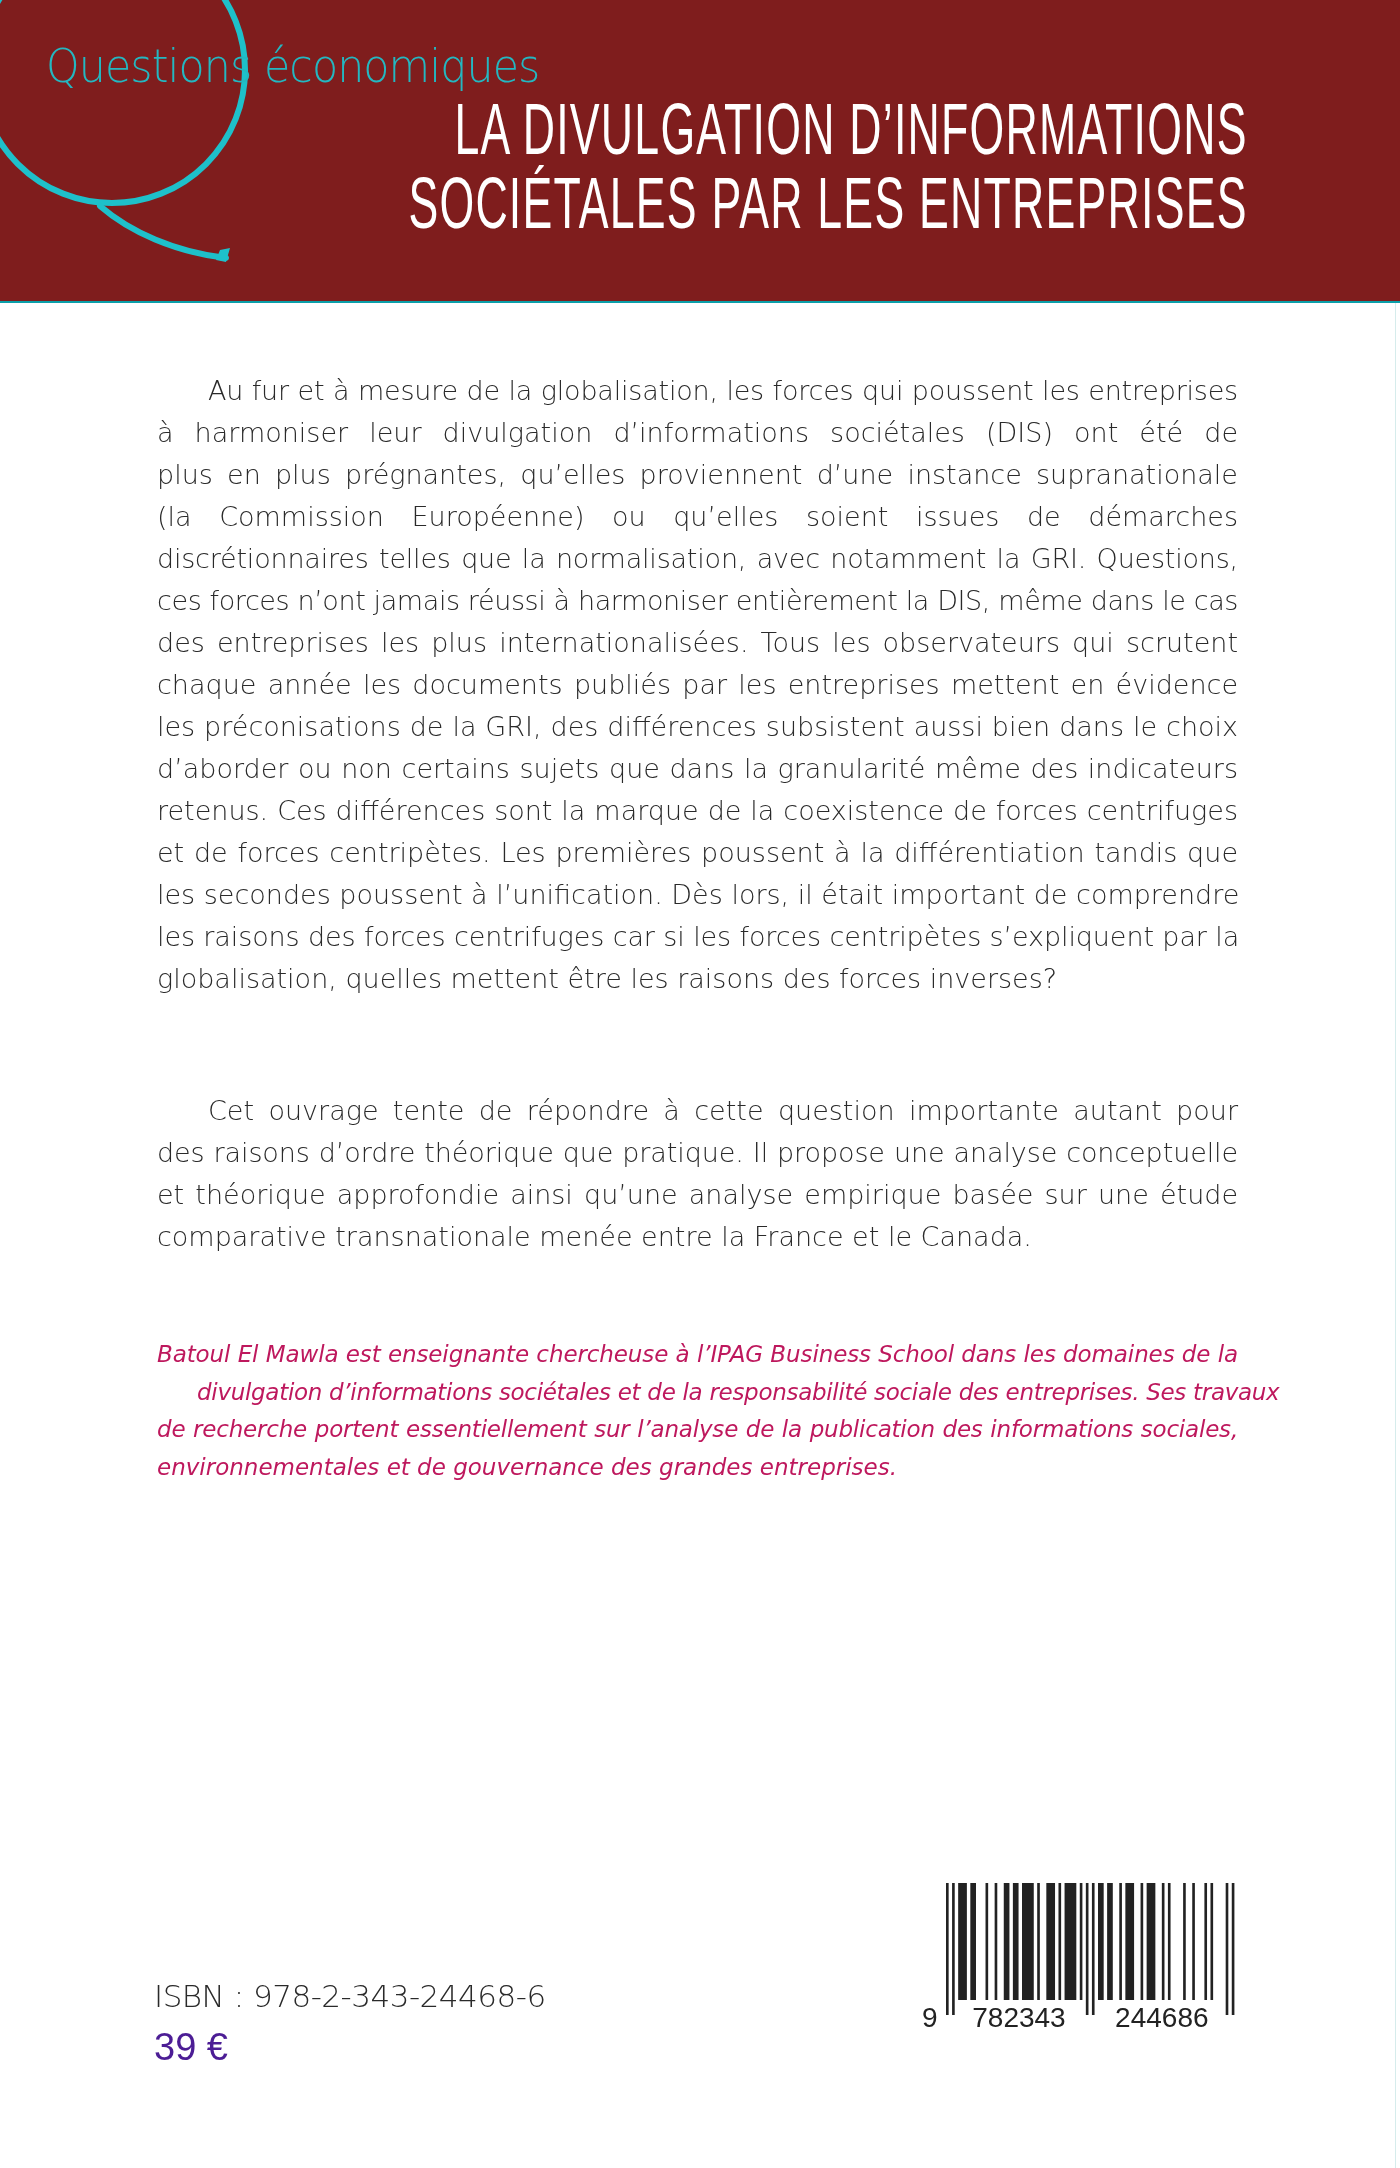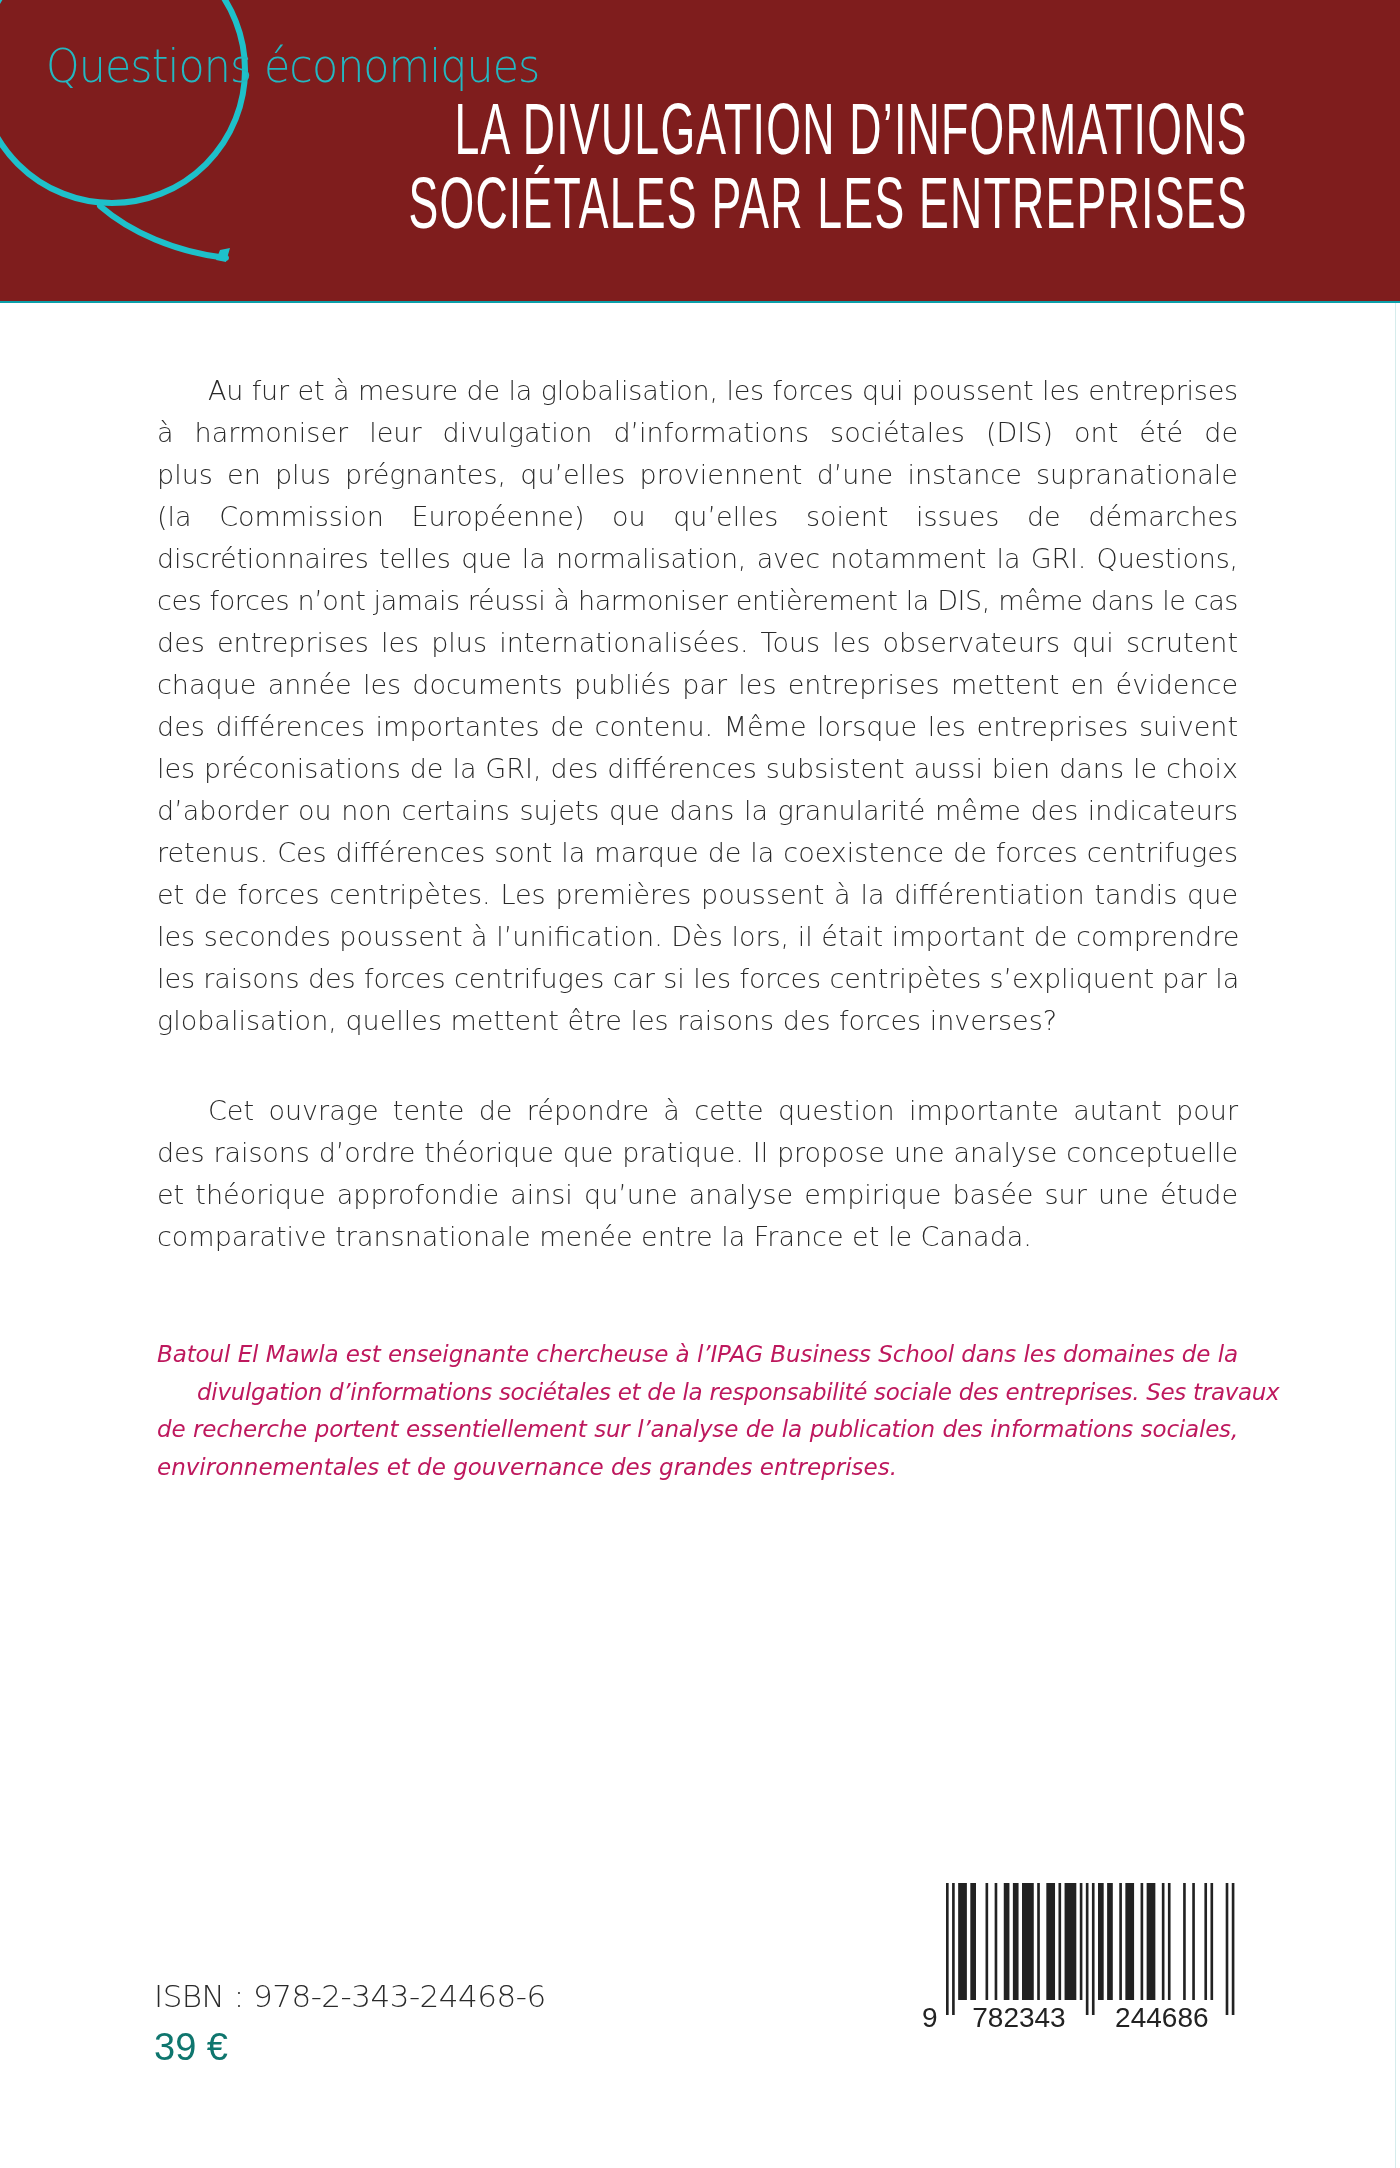--- a/index.html
+++ b/index.html
@@ -58,21 +58,21 @@
   .bio .line.last { text-align: right; text-align-last: left; }
   .isbn {
     position: absolute; left: 154px; top: 1978px;
     font-family: "DejaVu Sans", sans-serif; font-weight: 200;
     font-size: 31px; line-height: 36px; color: #2a2a2a; white-space: nowrap;
     letter-spacing: -0.5px;
   }
   .price {
     position: absolute; left: 154px; top: 2026px;
     font-family: "Liberation Sans", sans-serif; font-size: 38px; line-height: 42px;
-    color: #0f766e; white-space: nowrap;
+    color: #4c1d95; white-space: nowrap;
   }
   .barcode { position: absolute; left: 912px; top: 1880px; width: 330px; height: 155px; }
 </style>
 </head>
 <body>
 
 <div class="header-band">
   <svg class="q-logo" viewBox="0 0 300 303">
     <circle cx="112" cy="70" r="133" fill="none" stroke="#1ec0ca" stroke-width="6"></circle>
     <path d="M100 206 C 130 232, 175 252, 226 258" fill="none" stroke="#1ec0ca" stroke-width="6" stroke-linecap="round"></path>
@@ -89,21 +89,20 @@
 
 <div class="text-block para-main" id="para1" style="top:370px;">
     <span class="line indent" style="letter-spacing: -0.2px;">Au fur et à mesure de la globalisation, les forces qui poussent les entreprises</span>
     <span class="line">à harmoniser leur divulgation d’informations sociétales (DIS) ont été de</span>
     <span class="line">plus en plus prégnantes, qu’elles proviennent d’une instance supranationale</span>
     <span class="line">(la Commission Européenne) ou qu’elles soient issues de démarches</span>
     <span class="line" style="letter-spacing: -0.2px;">discrétionnaires telles que la normalisation, avec notamment la GRI. Questions,</span>
     <span class="line" style="letter-spacing: -0.4px;">ces forces n’ont jamais réussi à harmoniser entièrement la DIS, même dans le cas</span>
     <span class="line">des entreprises les plus internationalisées. Tous les observateurs qui scrutent</span>
     <span class="line">chaque année les documents publiés par les entreprises mettent en évidence</span>
-    <span class="line">des différences importantes de contenu. Même lorsque les entreprises suivent</span>
     <span class="line">les préconisations de la GRI, des différences subsistent aussi bien dans le choix</span>
     <span class="line">d’aborder ou non certains sujets que dans la granularité même des indicateurs</span>
     <span class="line">retenus. Ces différences sont la marque de la coexistence de forces centrifuges</span>
     <span class="line">et de forces centripètes. Les premières poussent à la différentiation tandis que</span>
     <span class="line">les secondes poussent à l’unification. Dès lors, il était important de comprendre</span>
     <span class="line" style="letter-spacing: -0.1px;">les raisons des forces centrifuges car si les forces centripètes s’expliquent par la</span>
     <span class="line last">globalisation, quelles mettent être les raisons des forces inverses?</span>
   </div>
 <div class="text-block para-main" id="para2" style="top:1090px;">
     <span class="line indent">Cet ouvrage tente de répondre à cette question importante autant pour</span>

